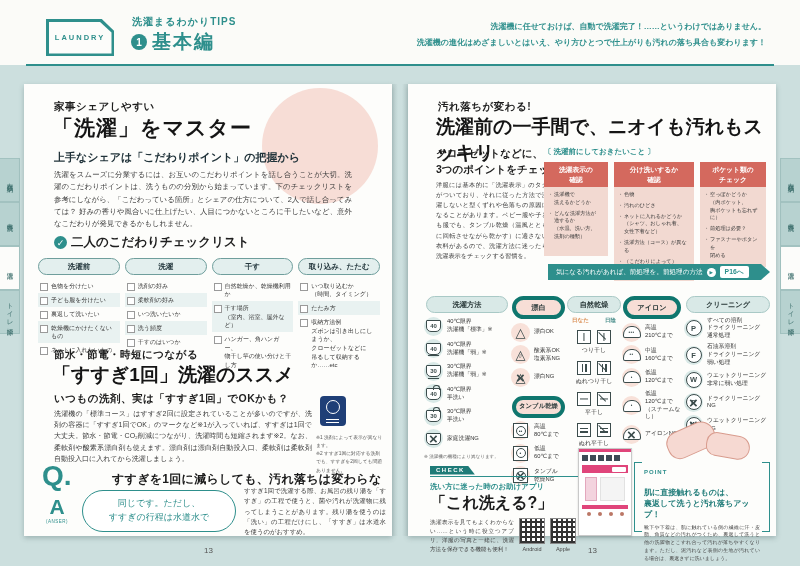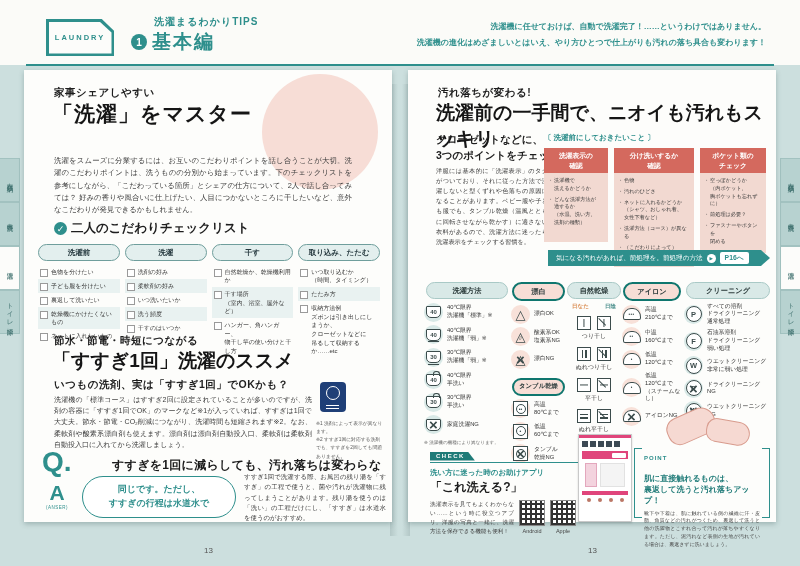--- a/index.html
+++ b/index.html
@@ -6,28 +6,28 @@
   .stage{position:relative;width:800px;height:566px;background:#ccdfde;overflow:hidden;
          font-family:"Liberation Sans","DejaVu Sans",sans-serif;color:#222;}
   
   .topband{position:absolute;left:0;top:0;width:800px;height:65px;background:#fbfbf8;}
   .toprule{position:absolute;left:26px;right:26px;top:64px;height:2px;background:#2e8f8c;}
   .badge{position:absolute;left:46px;top:19px;width:68px;height:37px;background:#2e8f8c;
          clip-path:polygon(0 0,82% 0,100% 32%,100% 100%,0 100%);}
   .badge-in{position:absolute;inset:2.5px;background:#fcfcfa;clip-path:polygon(0 0,81% 0,100% 34%,100% 100%,0 100%);
             display:flex;align-items:center;justify-content:center;font-size:7.5px;font-weight:bold;
             letter-spacing:2px;color:#2e8f8c;}
-  .series{position:absolute;left:132px;top:15px;font-size:10px;font-weight:bold;color:#2e8f8c;letter-spacing:1px;margin-left:22px;}
+  .series{position:absolute;left:132px;top:15px;font-size:10px;font-weight:bold;color:#2e8f8c;letter-spacing:1px;}
   .edition{position:absolute;left:131px;top:29px;display:flex;align-items:center;gap:5px;}
   .ed-num{width:16px;height:16px;border-radius:50%;background:#2e8f8c;color:#fff;font-size:10px;font-weight:bold;
           display:flex;align-items:center;justify-content:center;}
   .ed-title{font-size:19px;font-weight:bold;color:#2e8f8c;letter-spacing:2px;}
   .intro{position:absolute;right:34px;top:19px;text-align:right;font-size:8px;line-height:1.95;color:#2e8f8c;font-weight:bold;}
   
-  .page{position:absolute;top:70px;width:368px;height:452px;background:#fdfdfb;box-shadow:0 2px 5px rgba(50,80,80,.30);}
+  .page{position:absolute;top:84px;width:368px;height:452px;background:#fdfdfb;box-shadow:0 2px 5px rgba(50,80,80,.30);}
   .page-l{left:24px;}.page-r{left:408px;}
   .spine{position:absolute;left:390px;top:84px;width:20px;height:452px;
          background:linear-gradient(90deg,rgba(80,105,105,.20),rgba(80,105,105,0) 40%,rgba(80,105,105,0) 60%,rgba(80,105,105,.20));}
   .pnum{position:absolute;top:546px;font-size:8px;color:#555;}
   .pnum-l{left:204px;}.pnum-r{left:588px;}
   
   .vtab{position:absolute;width:21px;height:44px;background:#b7d2d0;border:1px solid #a2c2c0;
         display:flex;align-items:center;justify-content:center;box-sizing:border-box;}
   .vtab span{writing-mode:vertical-rl;font-size:6.5px;color:#3c6e6c;letter-spacing:1px;}
   .vtab.active{background:#fcfcfa;}
@@ -58,21 +58,21 @@
   .det{position:absolute;left:296px;top:312px;width:26px;height:30px;background:#1f3f77;border-radius:4px;}
   .det::before{content:"";position:absolute;left:6px;top:4px;width:12px;height:12px;border:1.3px solid #fff;border-radius:50%;}
   .det::after{content:"";position:absolute;left:6px;bottom:6px;width:13px;height:1.5px;background:#fff;box-shadow:0 3px 0 #fff;}
   .notes{position:absolute;left:292px;top:350px;width:68px;font-size:4.8px;line-height:1.7;color:#555;}
   .q-mark{position:absolute;left:18px;top:376px;font-size:28px;font-weight:bold;color:#2e8f8c;}
   .question{position:absolute;left:88px;top:387px;font-size:12px;font-weight:bold;color:#1b1b1b;letter-spacing:.3px;}
   .a-mark{position:absolute;left:22px;top:412px;text-align:center;color:#2e8f8c;}
   .a-mark .a{font-size:21px;font-weight:bold;line-height:1;}
   .a-mark .asub{display:block;font-size:4.5px;letter-spacing:.5px;margin-top:1px;}
   .bubble{position:absolute;left:58px;top:406px;width:152px;height:40px;border:1.5px solid #2e8f8c;border-radius:26px;
-          display:flex;align-items:center;justify-content:center;text-align:center;font-size:9px;font-weight:bold;
+          display:flex;align-items:center;justify-content:center;text-align:center;font-size:9px;font-weight:normal;
           color:#2e8f8c;line-height:1.55;white-space:pre-line;background:#fff;}
   .answer{position:absolute;left:220px;top:402px;width:142px;font-size:6.4px;line-height:1.6;color:#3a3a3a;text-align:justify;}
   
   #rp-sub{position:absolute;left:28px;top:62px;font-size:10.5px;font-weight:bold;line-height:1.5;color:#1e1e1e;white-space:pre-line;}
   #rp-body{position:absolute;left:28px;top:96px;width:112px;font-size:6.2px;line-height:1.63;color:#3a3a3a;text-align:justify;}
   #rp-bracket{position:absolute;left:136px;top:63px;font-size:7.5px;font-weight:bold;color:#2e8f8c;}
   .pbox{position:absolute;top:78px;background:#f2d9d1;min-height:94px;}
   .pbox-h{background:#d4695e;color:#fff;font-size:6.8px;font-weight:bold;text-align:center;line-height:1.4;
           padding:3px 0;white-space:pre-line;}
   .pbox-b{padding:4px 4px 5px;}
@@ -84,21 +84,21 @@
   .play{width:9px;height:9px;border-radius:50%;background:#fff;color:#2e8f8c;display:flex;align-items:center;justify-content:center;flex:none;}
   .play::after{content:"▶";font-size:4.5px;}
   .chip{background:#fff;color:#2e8f8c;font-weight:bold;font-size:6.8px;padding:1px 5px;border-radius:2px;}
   
   .sym-col{position:absolute;top:212px;display:flex;flex-direction:column;align-items:center;}
   #colA{left:16px;width:86px;}#colB{left:103px;width:55px;}#colC{left:158px;width:56px;}
   #colD{left:214px;width:60px;}#colE{left:276px;width:88px;}
   .pill{width:96%;border-radius:999px;text-align:center;font-weight:bold;font-size:7.2px;color:#2c3b3b;
         padding:2.5px 0;box-sizing:border-box;}
   .p-teal{background:#d9e9e7;border:1px solid #a9c9c6;}
-  .p-pink{background:#f7ded6;border:2px solid #0f766e;}
+  .p-pink{background:#f7ded6;border:4px solid #0f766e;}
   .sym-row{display:flex;align-items:center;gap:4px;width:100%;margin-top:3.5px;}
   .sym-wrap{width:19px;height:19px;border-radius:50%;flex:none;display:flex;align-items:center;justify-content:center;position:relative;}
   .c-teal{background:#d9e9e7;}.c-pink{background:#f8e1d9;}
   .sym-lbl{font-size:5.8px;line-height:1.35;color:#333;white-space:pre-line;}
   .ng::after{content:"×";position:absolute;inset:0;display:flex;align-items:center;justify-content:center;
              font-size:15px;font-weight:bold;color:#3b4b4b;line-height:1;}
   .tub{width:13px;height:10px;border:1.2px solid #3c4c4c;border-radius:1px 1px 5px 5px;display:flex;align-items:center;
        justify-content:center;font-size:6px;font-weight:bold;color:#3c4c4c;position:relative;background:#fff;}
   .u1::after{content:"";position:absolute;left:1px;right:1px;bottom:-2.5px;height:1px;background:#3c4c4c;}
   .hand::before{content:"";position:absolute;top:-4px;right:0;width:5px;height:4px;border:1px solid #3c4c4c;
@@ -131,21 +131,21 @@
   .i1::after{content:"•";font-size:4.5px;color:#3c4c4c;}
   .ccl{width:14px;height:14px;border:1.2px solid #3c4c4c;border-radius:50%;display:flex;align-items:center;
        justify-content:center;font-size:7.5px;font-weight:bold;color:#3c4c4c;background:#fff;}
   .sym-note{font-size:4.6px;color:#666;margin-top:6px;align-self:flex-start;}
   
   .check-wrap{position:absolute;left:22px;top:374px;width:146px;}
   .check-line{border-bottom:1px solid #2e8f8c;width:150px;}
   .check-tab{display:inline-block;background:#1f7b78;color:#fff;font-size:6px;font-weight:bold;letter-spacing:1.5px;
              padding:1.5px 10px 1.5px 6px;clip-path:polygon(0 0,calc(100% - 7px) 0,100% 100%,0 100%);}
   .check-t1{margin-top:5px;font-size:7.5px;font-weight:bold;color:#2e8f8c;}
-  .check-t2{margin-top:1px;font-size:12px;font-weight:bold;color:#1c1c1c;}
+  .check-t2{margin-top:1px;font-size:16px;font-weight:bold;color:#1c1c1c;}
   .check-row{display:flex;gap:5px;margin-top:4px;}
   .check-body{width:84px;font-size:5.6px;line-height:1.6;color:#3a3a3a;text-align:justify;}
   .qr-g{text-align:center;}
   .qr{width:24px;height:24px;border:1px solid #888;background:
       repeating-linear-gradient(0deg,#333 0 2px,transparent 2px 5px),
       repeating-linear-gradient(90deg,#333 0 2px,#fff 2px 5px);}
   .qr-lbl{font-size:5.5px;color:#444;margin-top:2px;}
   .phone{position:absolute;left:170px;top:364px;width:52px;height:86px;background:#fff;border:1px solid #c9c9c9;
          box-shadow:0 1px 2px rgba(0,0,0,.15);}
   .ph-top{height:3px;background:#e0457b;}
@@ -222,20 +222,21 @@
     <div class="kicker" style="left:30px;top:16px;">家事シェアしやすい</div>
     <div class="big-title" style="left:28px;top:30px;font-size:21px;letter-spacing:1px;">「洗濯」をマスター</div>
 
     <div class="ill-circle">
       <div class="ill-cloth"></div>
       <div class="ill-body"></div>
       <div class="ill-hair"></div>
       <div class="ill-head"></div>
     </div>
 
+    <div id="lp-subhead">上手なシェアは「こだわりポイント」の把握から</div>
     <div id="lp-body">洗濯をスムーズに分業するには、お互いのこだわりポイントを話し合うことが大切。洗濯のこだわりポイントは、洗うものの分別から始まっています。下のチェックリストを参考にしながら、「こだわっている箇所」とシェアの仕方について、2人で話し合ってみては？ 好みの香りや風合いに仕上げたい、人目につかないところに干したいなど、意外なこだわりが発見できるかもしれません。</div>
 
     <div class="sec-title" style="left:30px;top:150px;">
       <span class="chk"></span>
       <span>二人のこだわりチェックリスト</span>
     </div>
 
     <div class="cl-grid">
       <div class="cl-col">
         <div class="cl-pill">洗濯前</div>

